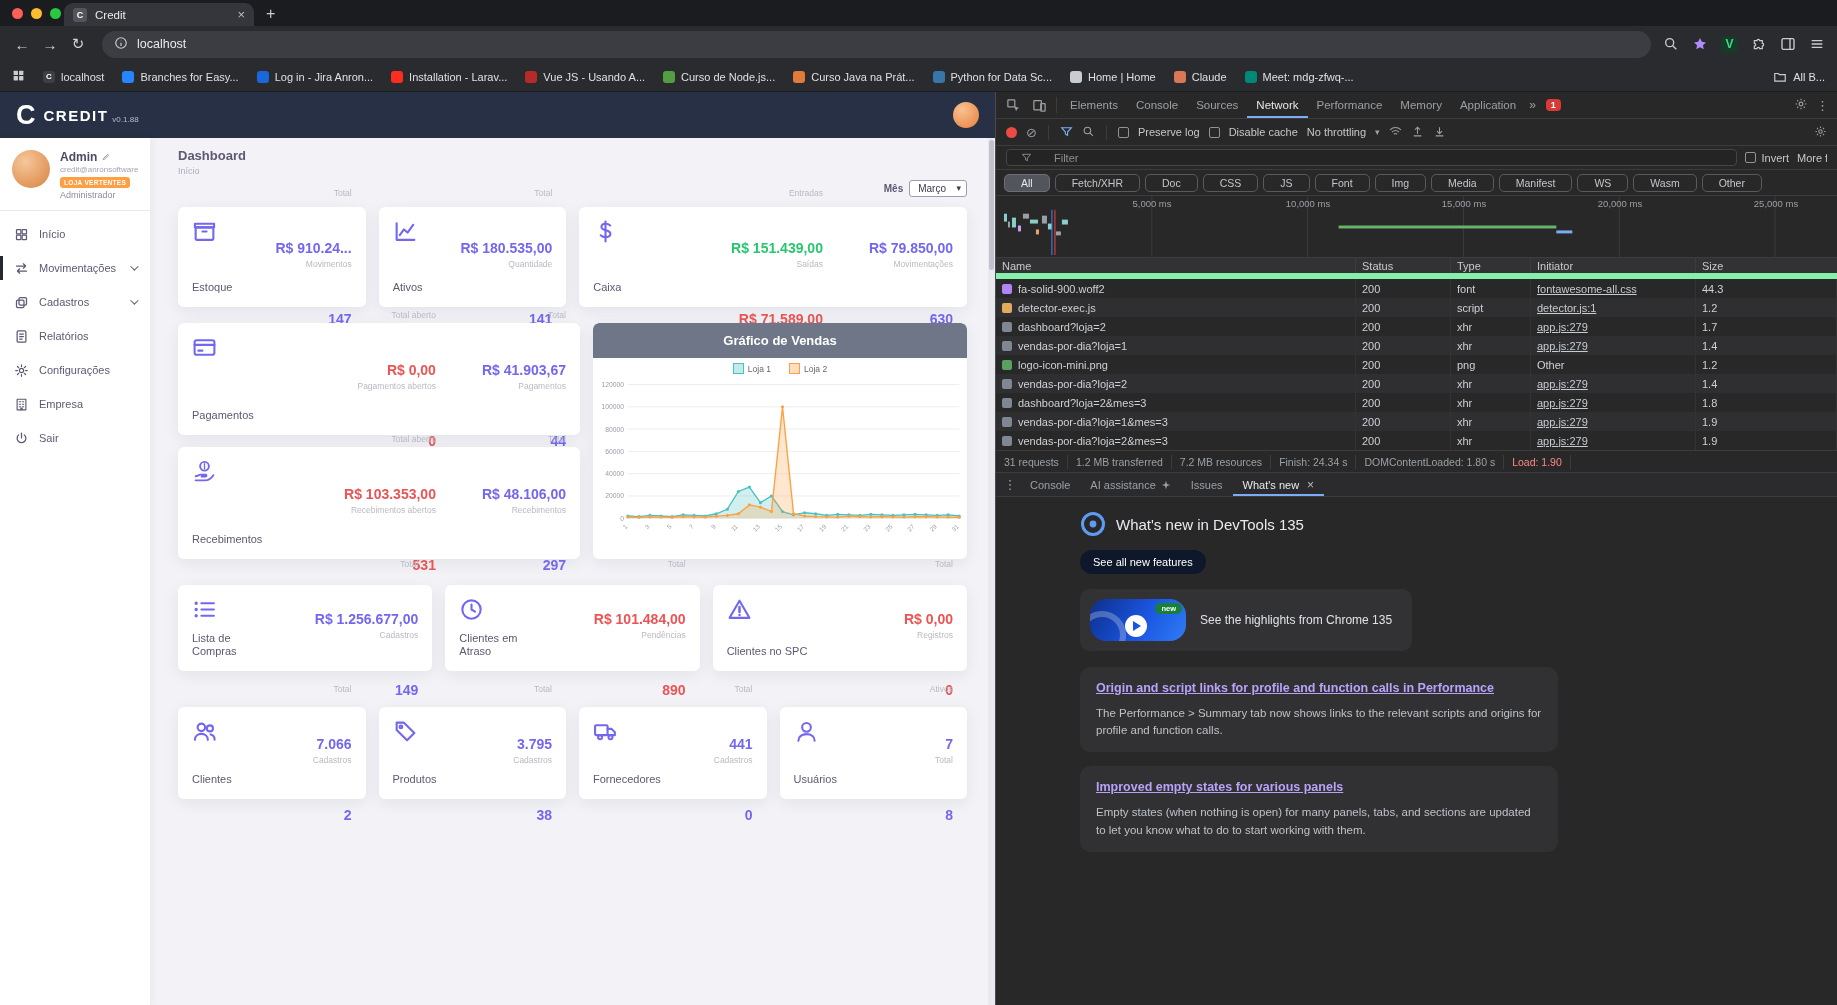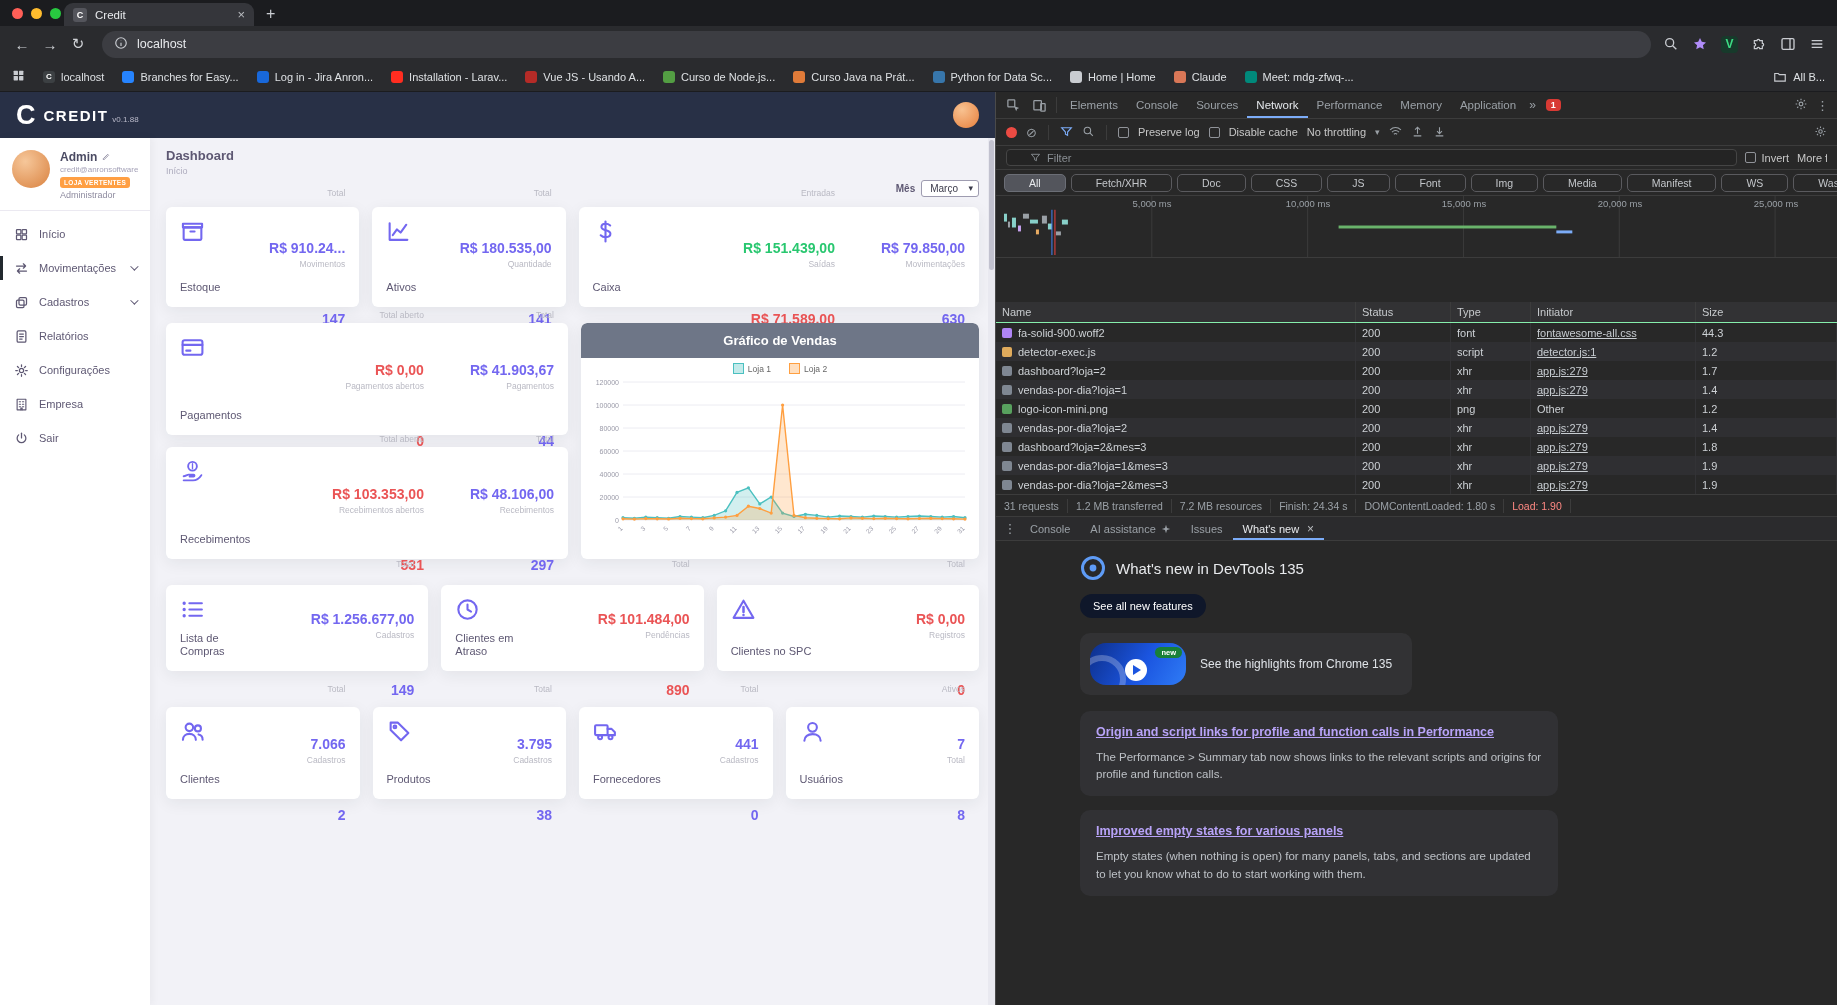--- a/index.html
+++ b/index.html
@@ -60,21 +60,21 @@
   .p-role{font-size:9px;color:#8f8ca0;}
   .menu{border-top:1px solid #ebe9f1;padding-top:6px;}
   .menu-item{height:34px;display:flex;align-items:center;gap:10px;padding:0 14px;position:relative;cursor:pointer;}
   .menu-item.active::before{content:"";position:absolute;left:0;top:5px;bottom:5px;width:3px;background:#22292f;}
   .mi-ico{width:15px;height:15px;color:#5e5873;flex:none;}
   .mi-ico svg{width:15px;height:15px;display:block;}
   .mi-label{font-size:11px;}
   .mi-chev{margin-left:auto;width:6px;height:6px;border-right:1.5px solid #5e5873;border-bottom:1.5px solid #5e5873;
     transform:rotate(45deg) translateY(-2px);}
 
-  .content{flex:1;padding:10px 16px 0;min-width:0;}
+  .content{flex:1;padding:10px 28px 0;min-width:0;}
   .page-title{font-size:13px;font-weight:bold;color:#5e5873;}
   .page-sub{font-size:9px;color:#aeacbe;margin-top:3px;}
   .month-row{display:flex;justify-content:flex-end;align-items:center;gap:6px;margin:4px 0 10px;}
   .month-label{font-size:10px;font-weight:bold;color:#5e5873;}
   .month-select{background:#fff;border:1px solid #9e9cb0;border-radius:3px;font-size:10px;color:#3a3a4a;
     padding:2px 20px 2px 8px;position:relative;}
   .month-select::after{content:"▾";position:absolute;right:5px;top:2px;font-size:9px;color:#3a3a4a;}
 
   .cards-row{display:flex;gap:13px;}
   .mb16{margin-bottom:16px}.mb26{margin-bottom:26px}.mb36{margin-bottom:36px}
@@ -122,35 +122,35 @@
   .dt-nettb{height:27px;display:flex;align-items:center;gap:9px;padding:0 10px;border-bottom:1px solid #3c3c3c;flex:none;}
   .rec-dot{width:11px;height:11px;border-radius:50%;background:#ec4b43;}
   .uni-ic{font-size:13px;color:#9aa0a6;line-height:1;}
   .cbx{width:11px;height:11px;border:1px solid #909399;border-radius:2px;flex:none;}
   .tb-lab{color:#c7c7c7;white-space:nowrap;}
   .caret{font-size:9px;color:#9aa0a6;}
 
   .dt-filter{height:24px;display:flex;align-items:center;gap:8px;padding:0 10px;border-bottom:1px solid #3c3c3c;
     overflow:hidden;flex:none;}
   .filter-box{flex:1;height:17px;background:#242424;border:1px solid #454545;border-radius:4px;display:flex;
-    align-items:center;gap:6px;color:#8a8f94;padding:0 23px;}
+    align-items:center;gap:22px;color:#8a8f94;padding:0 14px;}
   .dt-invert{display:flex;gap:5px;align-items:center;color:#c7c7c7;}
   .dt-morefilters{width:30px;overflow:hidden;white-space:nowrap;color:#c7c7c7;flex:none;}
 
   .dt-chips{height:26px;display:flex;align-items:center;gap:5px;padding:0 8px;border-bottom:1px solid #3c3c3c;
     font-size:10.5px;overflow:hidden;flex:none;}
-  .chip{border:1px solid #5a5a5e;border-radius:5px;padding:2px 24px;color:#c3c6ca;white-space:nowrap;}
+  .chip{border:1px solid #5a5a5e;border-radius:5px;padding:2px 16px;color:#c3c6ca;white-space:nowrap;}
   .chip.active{background:#53555c;border-color:#6b6e76;color:#e8eaed;}
 
   .dt-overview{height:62px;position:relative;border-bottom:1px solid #3c3c3c;flex:none;}
   .ov-label{position:absolute;top:2px;transform:translateX(-50%);font-size:9.5px;color:#9aa0a6;}
   .ov-svg{position:absolute;inset:0;width:100%;height:100%;}
 
   .dt-thead{display:flex;height:21px;background:#323234;align-items:flex-end;color:#c7cacd;
-    border-bottom:1px solid #86efac;flex:none;margin-top:44px;}
+    border-bottom:6px solid #86efac;flex:none;}
   .cell{padding:0 6px;overflow:hidden;white-space:nowrap;border-right:1px solid #3c3c3c;height:100%;
     display:flex;align-items:center;}
   .c-name{width:360px}.c-status{width:95px}.c-type{width:80px}.c-init{width:165px}
   .c-size{flex:1;border-right:none;}
   .dt-rows{height:171px;overflow:hidden;flex:none;}
   .dt-row{display:flex;height:19px;align-items:center;color:#cdd1d5;}
   .dt-row.alt{background:#2f2f32;}
   .dt-row .cell{border-right:1px solid #333336;}
   .file-ico{width:10px;height:10px;border-radius:2px;margin-right:6px;flex:none;}
   .ntext{overflow:hidden;text-overflow:ellipsis;}

